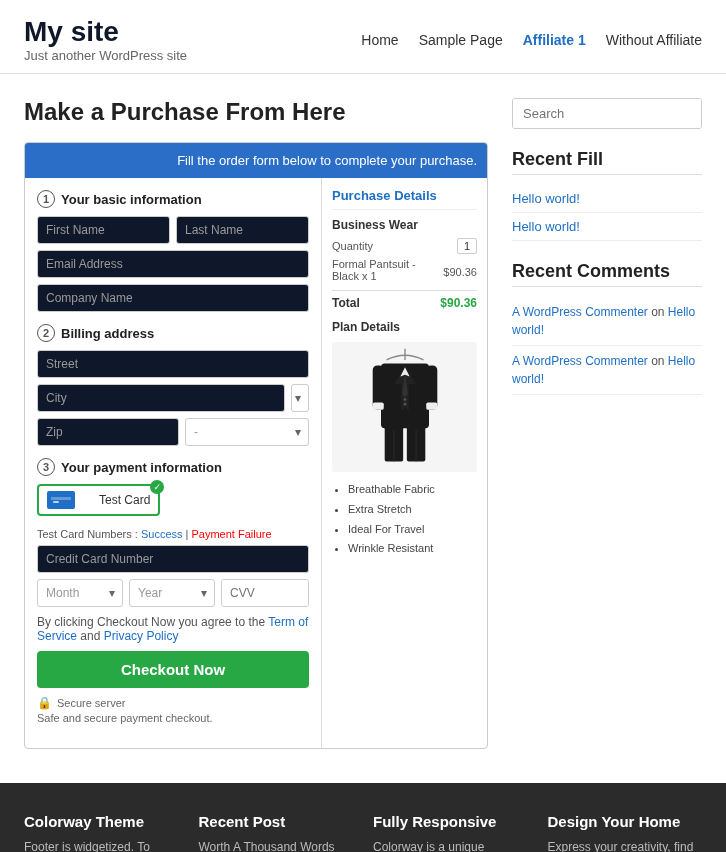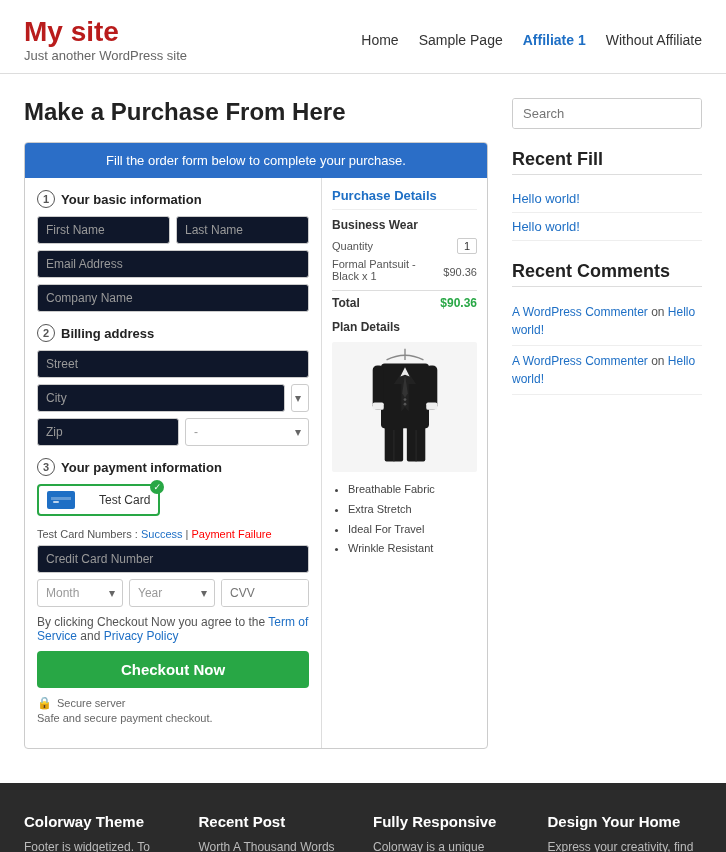--- a/index.html
+++ b/index.html
@@ -9,21 +9,21 @@
     .site-header {
       display: flex;
       align-items: center;
       justify-content: space-between;
       padding: 16px 24px 10px;
       border-bottom: 1px solid #ddd;
     }
     .site-branding .site-title {
       font-size: 28px;
       font-weight: bold;
-      color: #b91c1c;
+      color: #0f172a;
       text-decoration: none;
     }
     .site-branding .site-tagline {
       font-size: 13px;
       color: #666;
     }
     .main-nav {
       display: flex;
       gap: 20px;
       align-items: center;
@@ -67,21 +67,21 @@
 
     
     .purchase-container {
       border: 1px solid #ccc;
       border-radius: 4px;
       overflow: hidden;
     }
     .purchase-header {
       background: #2b6ec7;
       color: #fff;
-      text-align: center;
+      text-align: right;
       padding: 10px;
       font-size: 13px;
     }
 
     .form-body {
       display: flex;
       border: none;
     }
 
     

